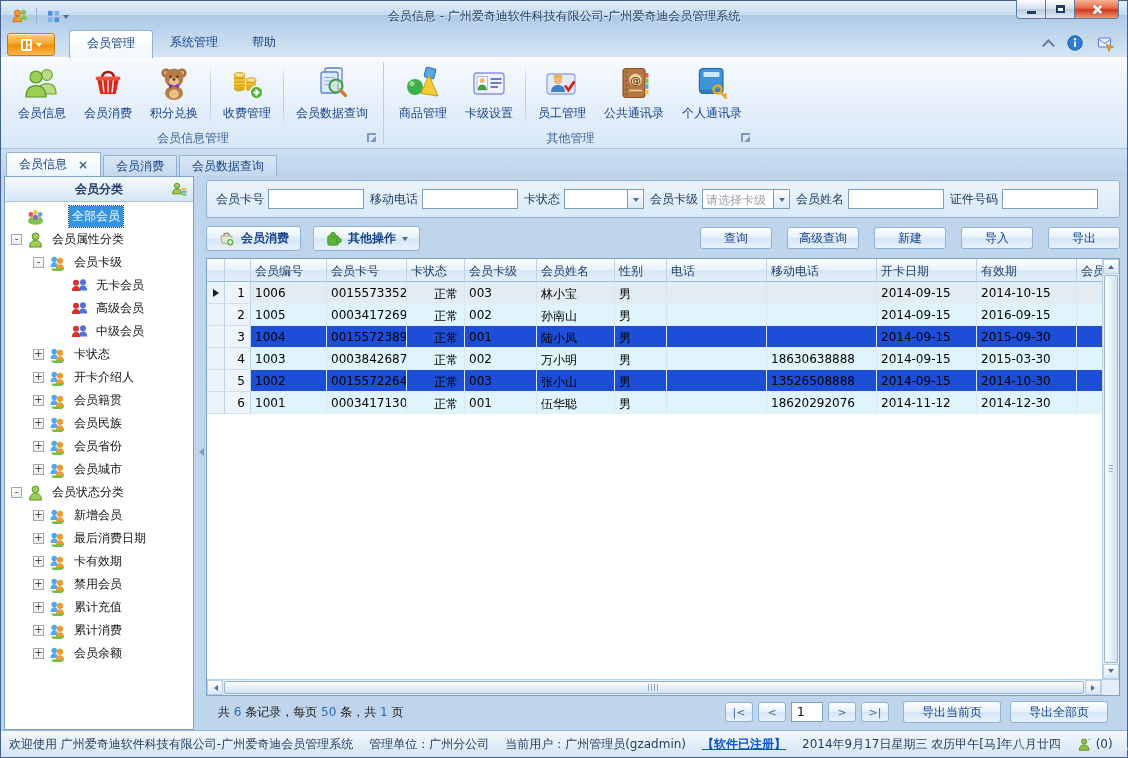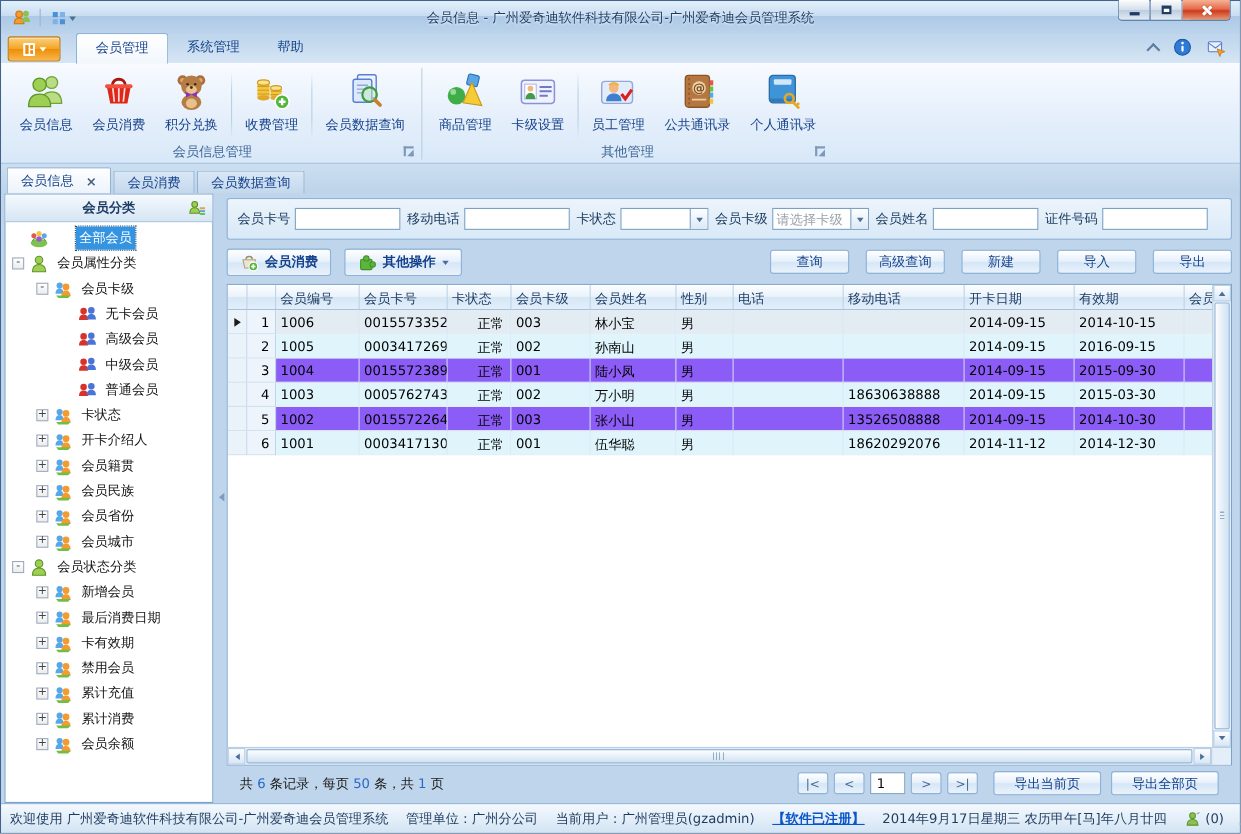--- a/index.html
+++ b/index.html
@@ -98,21 +98,21 @@
   .grid-table{flex:1;display:flex;flex-direction:column;min-width:0;overflow:hidden;}
   .ghead{display:flex;height:22px;flex:none;background:linear-gradient(#fdfeff,#e9f2fb 48%,#d6e7f6 52%,#e3eefa);border-bottom:1px solid #9dbbd8;}
   .hcell{box-sizing:border-box;border-right:1px solid #bdd3e7;padding:4px 0 0 4px;color:#1e3c64;white-space:nowrap;overflow:hidden;flex:none;}
   .hc-ind{width:18px;}
   .hc-num{width:26px;}
   .grow{display:flex;height:22px;flex:none;}
   .gcell{box-sizing:border-box;border-right:1px solid #d7e6f3;border-bottom:1px solid #e4eef7;padding:4px 0 0 4px;white-space:nowrap;overflow:hidden;color:#000;flex:none;background:#fff;}
   .gcell.al-r{text-align:right;padding-right:6px;padding-left:0;}
   .gc-ind{width:18px;flex:none;box-sizing:border-box;background:#eaf2fa;border-right:1px solid #bdd3e7;border-bottom:1px solid #cfe0ee;display:flex;align-items:center;justify-content:center;}
   .gc-num{width:26px;flex:none;box-sizing:border-box;background:#eef4fb;border-right:1px solid #bdd3e7;border-bottom:1px solid #cfe0ee;text-align:right;padding:4px 5px 0 0;color:#000;}
-  .row-ivory .gcell{background:#8b5cf6;}
+  .row-ivory .gcell{background:#1d4ed8;}
   .row-cyan .gcell{background:#dff5fb;}
   .grow.selected .gcell{background:#e3ebf3;}
   .row-marker{width:0;height:0;border:4px solid transparent;border-left:6px solid #1c1c1c;margin-left:4px;}
   .grid-filler{flex:1;background:#fff;}
 
   .vscroll{width:17px;flex:none;box-sizing:border-box;border-left:1px solid #b9cfe4;background:#e4eef8;display:flex;flex-direction:column;}
   .sc-btn{height:15px;flex:none;box-sizing:border-box;border:1px solid #b9cfe4;background:linear-gradient(#fefeff,#d8e7f5);display:flex;align-items:center;justify-content:center;}
   .tri-up{width:0;height:0;border:3px solid transparent;border-bottom:4px solid #4a6f96;margin-bottom:2px;}
   .tri-down{width:0;height:0;border:3px solid transparent;border-top:4px solid #4a6f96;margin-top:2px;}
   .tri-left{width:0;height:0;border:3px solid transparent;border-right:4px solid #4a6f96;margin-right:2px;}
@@ -464,32 +464,20 @@
             <span class="t-spacer"></span>
             <span class="ticon">
               <svg viewBox="0 0 19 18">
                 <circle cx="6" cy="5.8" r="3" fill="#d8332a"></circle>
                 <path d="M1.8 14c0-3.4 1.9-5 4.2-5s4.2 1.6 4.2 5z" fill="#d8332a"></path>
                 <circle cx="13" cy="5.2" r="3" fill="#4b74d8"></circle>
                 <path d="M8.8 13.4c0-3.4 1.9-5 4.2-5s4.2 1.6 4.2 5z" fill="#4b74d8"></path>
               </svg>
             </span>
             <span class="tlabel">中级会员</span>
-          </div>
-          <div class="titem" style="padding-left: 50px;">
-            <span class="t-spacer"></span>
-            <span class="ticon">
-              <svg viewBox="0 0 19 18">
-                <circle cx="6" cy="5.8" r="3" fill="#d8332a"></circle>
-                <path d="M1.8 14c0-3.4 1.9-5 4.2-5s4.2 1.6 4.2 5z" fill="#d8332a"></path>
-                <circle cx="13" cy="5.2" r="3" fill="#4b74d8"></circle>
-                <path d="M8.8 13.4c0-3.4 1.9-5 4.2-5s4.2 1.6 4.2 5z" fill="#4b74d8"></path>
-              </svg>
-            </span>
-            <span class="tlabel">普通会员</span>
           </div>
           <div class="titem" style="padding-left: 28px;">
             <span class="expander">+</span>
             <span class="ticon">
               <svg viewBox="0 0 19 18">
                 <circle cx="6.2" cy="5.6" r="2.8" fill="#58a8e8"></circle>
                 <path d="M2.4 13c0-3.2 1.7-4.8 3.8-4.8S10 9.8 10 13z" fill="#58a8e8"></path>
                 <circle cx="12" cy="6.8" r="3.1" fill="#f49a2e"></circle>
                 <path d="M7.8 15.4c0-3.4 1.9-5.2 4.2-5.2s4.2 1.8 4.2 5.2z" fill="#f49a2e"></path>
                 <path d="M3 14.6h13l-2 2.4H5z" fill="#6fbf44"></path>
@@ -801,21 +789,21 @@
                   <div class="gcell" style="width: 100px;"></div>
                   <div class="gcell" style="width: 110px;"></div>
                   <div class="gcell" style="width: 100px;">2014-09-15</div>
                   <div class="gcell" style="width: 100px;">2015-09-30</div>
                   <div class="gcell" style="flex: 1 1 0%; border-right: none;"></div>
                 </div>
                 <div class="grow row-cyan">
                   <div class="gc-ind"></div>
                   <div class="gc-num">4</div>
                   <div class="gcell" style="width: 76px;">1003</div>
-                  <div class="gcell" style="width: 80px;">0005762743</div>
+                  <div class="gcell" style="width: 80px;">0003842687</div>
                   <div class="gcell al-r" style="width: 58px;">正常</div>
                   <div class="gcell" style="width: 72px;">002</div>
                   <div class="gcell" style="width: 78px;">万小明</div>
                   <div class="gcell" style="width: 52px;">男</div>
                   <div class="gcell" style="width: 100px;"></div>
                   <div class="gcell" style="width: 110px;">18630638888</div>
                   <div class="gcell" style="width: 100px;">2014-09-15</div>
                   <div class="gcell" style="width: 100px;">2015-03-30</div>
                   <div class="gcell" style="flex: 1 1 0%; border-right: none;"></div>
                 </div>

